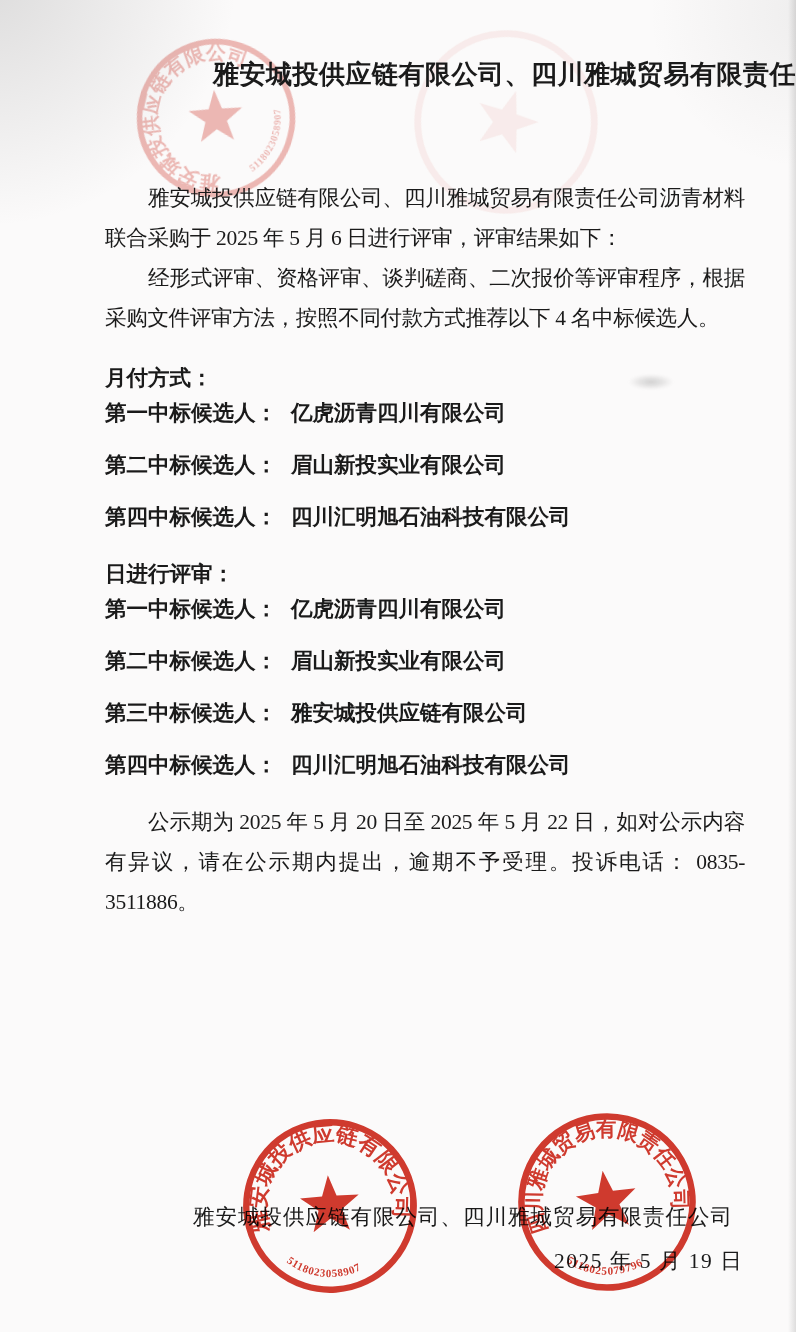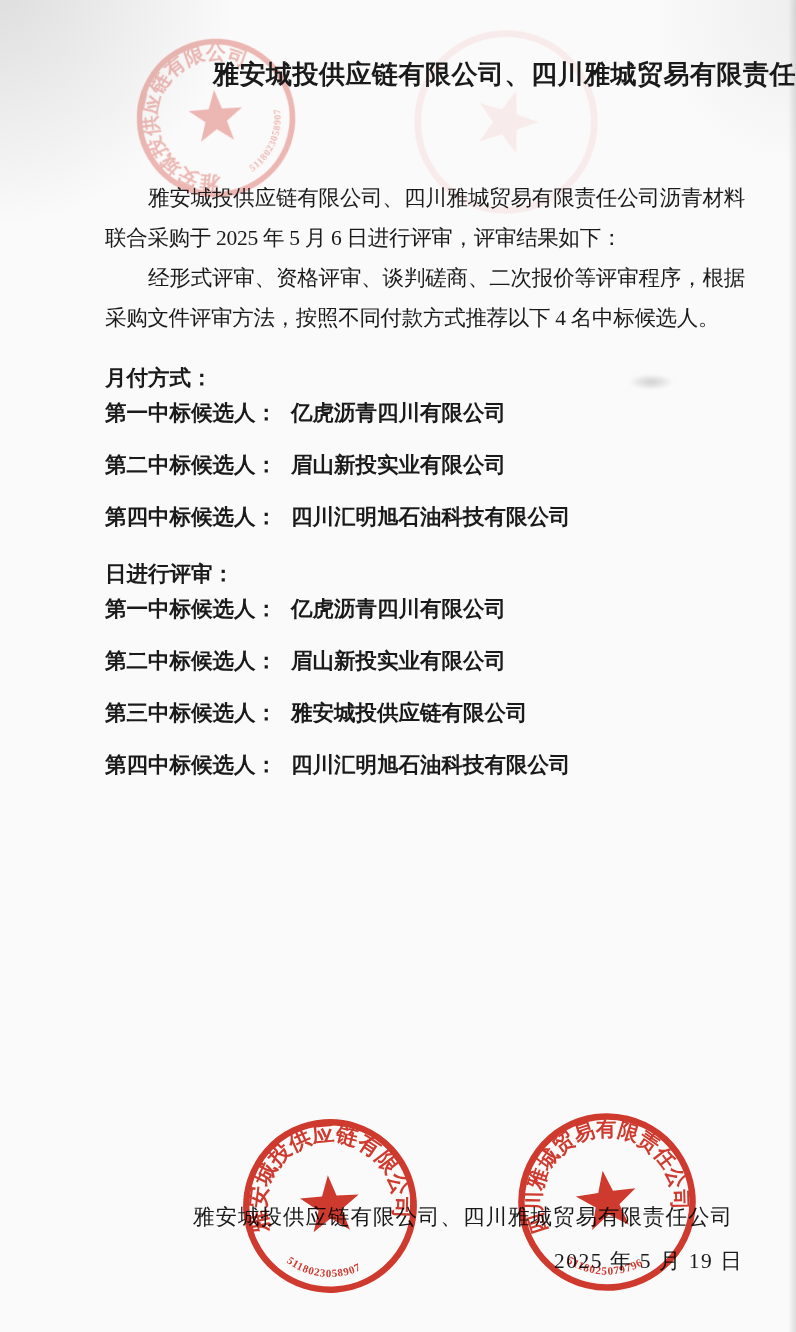--- a/index.html
+++ b/index.html
@@ -117,20 +117,21 @@
     <p class="candidate">
       <span>第二中标候选人：</span><span class="company">眉山新投实业有限公司</span>
     </p>
     <p class="candidate">
       <span>第三中标候选人：</span><span class="company">雅安城投供应链有限公司</span>
     </p>
     <p class="candidate">
       <span>第四中标候选人：</span><span class="company">四川汇明旭石油科技有限公司</span>
     </p>
 
+    <p class="para closing">公示期为 2025 年 5 月 20 日至 2025 年 5 月 22 日，如对公示内容有异议，请在公示期内提出，逾期不予受理。投诉电话： 0835-3511886。</p>
   </div>
 
   <div class="signature-line">雅安城投供应链有限公司、四川雅城贸易有限责任公司</div>
   <div class="date-line">2025 年 5 月 19 日</div>
 
   <svg class="stamp stamp-bottom-left" viewBox="0 0 200 200">
     <defs>
       <path id="arcT1" d="M 32.5 121.9 A 71 71 0 1 1 167.5 121.9"></path>
       <path id="arcB1" d="M 47.8 158 A 78 78 0 0 0 152.2 158"></path>
     </defs>

